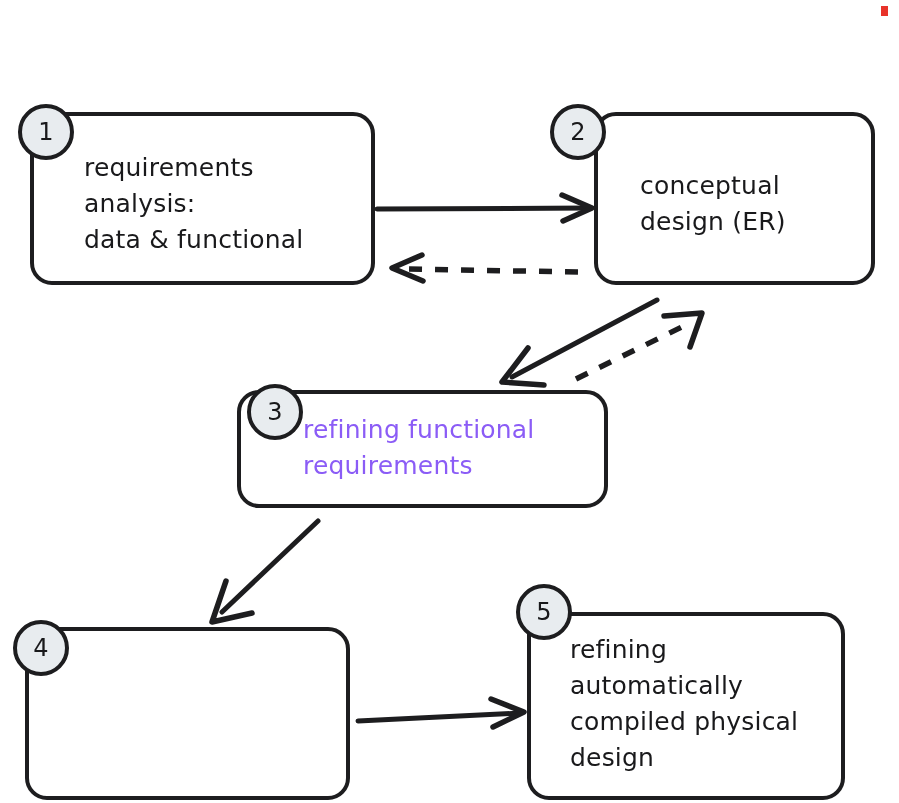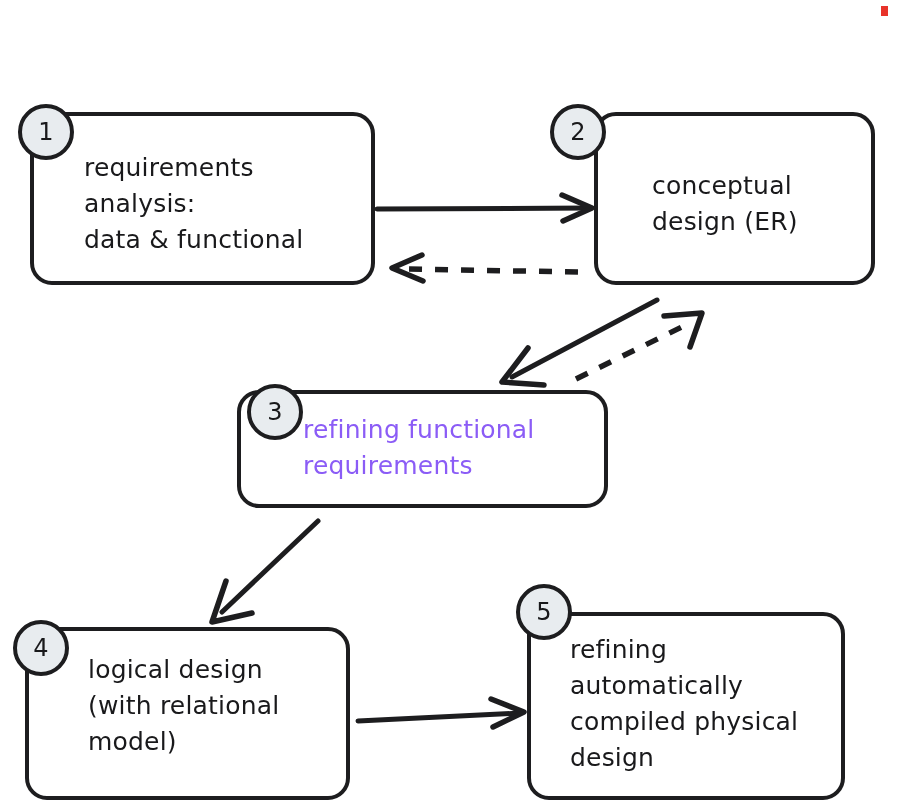--- a/index.html
+++ b/index.html
@@ -130,33 +130,30 @@
     </g>
   </svg>
 
   <div class="node" style="left: 30px; top: 112px; width: 345px; height: 173px; border-color: rgb(29, 29, 31);"></div>
   <div class="node-text" style="left: 84px; top: 150px; color: rgb(25, 25, 27);">requirements
 analysis:
 data &amp; functional</div>
   <div class="badge" style="left: 18px; top: 104px; background: rgb(232, 236, 239); border-color: rgb(29, 29, 31); color: rgb(25, 25, 27);">1</div>
 
   <div class="node" style="left: 594px; top: 112px; width: 281px; height: 173px; border-color: rgb(29, 29, 31);"></div>
-  <div class="node-text" style="left: 640px; top: 168px; color: rgb(25, 25, 27); margin-left: 12px;">conceptual
+  <div class="node-text" style="left: 640px; top: 168px; color: rgb(25, 25, 27);">conceptual
 design (ER)</div>
   <div class="badge" style="left: 550px; top: 104px; background: rgb(232, 236, 239); border-color: rgb(29, 29, 31); color: rgb(25, 25, 27);">2</div>
 
   <div class="node" style="left: 237px; top: 390px; width: 371px; height: 118px; border-color: rgb(29, 29, 31);"></div>
   <div class="node-text" style="left: 303px; top: 412px; color: #8b5cf6;">refining functional
 requirements</div>
   <div class="badge" style="left: 247px; top: 384px; background: rgb(232, 236, 239); border-color: rgb(29, 29, 31); color: rgb(25, 25, 27);">3</div>
 
   <div class="node" style="left: 25px; top: 627px; width: 325px; height: 173px; border-color: rgb(29, 29, 31);"></div>
-  <div class="node-text" style="left: 88px; top: 652px; color: rgb(25, 25, 27);">logical design
-(with relational
-model)</div>
   <div class="badge" style="left: 13px; top: 620px; background: rgb(232, 236, 239); border-color: rgb(29, 29, 31); color: rgb(25, 25, 27);">4</div>
 
   <div class="node" style="left: 527px; top: 612px; width: 318px; height: 188px; border-color: rgb(29, 29, 31);"></div>
   <div class="node-text" style="left: 570px; top: 632px; color: rgb(25, 25, 27);">refining
 automatically
 compiled physical
 design</div>
   <div class="badge" style="left: 516px; top: 584px; background: rgb(232, 236, 239); border-color: rgb(29, 29, 31); color: rgb(25, 25, 27);">5</div>
 
   <div class="corner-mark" style="left: 881px; top: 6px; width: 7px; height: 10px; background: rgb(232, 51, 42);"></div>

